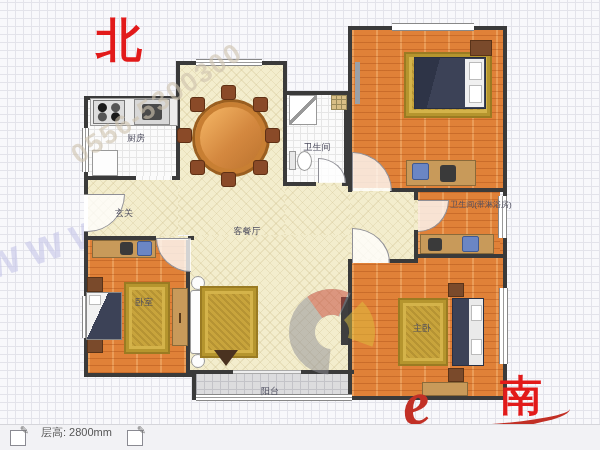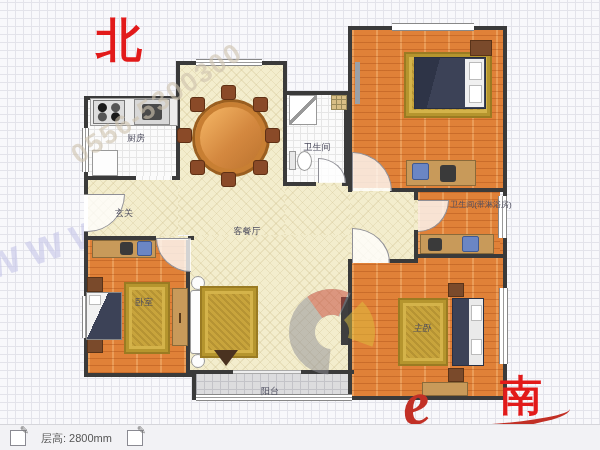--- a/index.html
+++ b/index.html
@@ -63,21 +63,21 @@
   #brand-url{position:absolute;left:460px;top:421px;font:bold 15px "Liberation Sans",sans-serif;
     color:#a5a5ad;letter-spacing:1px;z-index:41;}
   #compass-n{position:absolute;left:96px;top:10px;font:bold 46px "Liberation Serif",serif;
     color:var(--compass-red,#e21a1a);z-index:45;}
   #compass-s{position:absolute;left:500px;top:368px;font:bold 42px "Liberation Serif",serif;
     color:var(--compass-red,#e21a1a);z-index:45;}
   #statusbar{position:absolute;left:0;bottom:0;width:600px;height:25px;background:#f2f2f5;
     border-top:1px solid #d5d5da;z-index:50;}
   .editicon{position:absolute;top:5px;width:14px;height:14px;border:1px solid #8a8a92;background:#fff;}
   .editicon span{position:absolute;right:-4px;top:-7px;font-size:11px;color:#777;}
-  #sb-text{position:absolute;left:41px;top:6px;font:11px "Liberation Sans",sans-serif;color:#555;}
+  #sb-text{position:absolute;left:41px;top:0;font:11px "Liberation Sans",sans-serif;color:#555;}
 </style>
 </head>
 <body>
 
 <div id="stage">
 
   <div id="wm-site" class="wm">www.house.net</div>
 
   <div class="abs floor-cream" style="left:178px;top:63px;width:107px;height:172px;"></div>
   <div class="abs floor-cream" style="left:88px;top:178px;width:90px;height:60px;"></div>
@@ -216,21 +216,21 @@
   </div>
   <div class="abs brown" style="left:448px;top:283px;width:16px;height:14px;"></div>
   <div class="abs brown" style="left:448px;top:368px;width:16px;height:14px;"></div>
   <div class="abs tan" style="left:422px;top:382px;width:46px;height:14px;"></div>
 
   <div class="lbl" style="left:116px;top:133px;width:40px;">厨房</div>
   <div class="lbl" style="left:295px;top:142px;width:44px;">卫生间</div>
   <div class="lbl" style="left:104px;top:208px;width:40px;">玄关</div>
   <div class="lbl" style="left:222px;top:226px;width:50px;">客餐厅</div>
   <div class="lbl" style="left:124px;top:297px;width:40px;">卧室</div>
-  <div class="lbl" style="left:402px;top:323px;width:40px;font-style:italic;">主卧</div>
+  <div class="lbl" style="left:402px;top:323px;width:40px;">主卧</div>
   <div class="lbl lbl-sm" style="left:441px;top:200px;width:80px;">卫生间(带淋浴房)</div>
   <div class="lbl" style="left:250px;top:386px;width:40px;">阳台</div>
 
   <div id="wm-phone" class="wm">0556-5300300</div>
   <svg id="wm-logo" width="120" height="104" viewBox="0 0 120 104">
     <circle cx="60" cy="52" r="30" fill="none" stroke="#8e8e96" stroke-width="26" stroke-dasharray="105 83.5" transform="rotate(95 60 52)"></circle>
     <circle cx="60" cy="52" r="30" fill="none" stroke="#c44134" stroke-width="26" stroke-dasharray="30 158.5" transform="rotate(-125 60 52)"></circle>
     <circle cx="60" cy="52" r="30" fill="none" stroke="#dfc23f" stroke-width="26" stroke-dasharray="34 154.5" transform="rotate(-45 60 52)"></circle>
   </svg>
 

